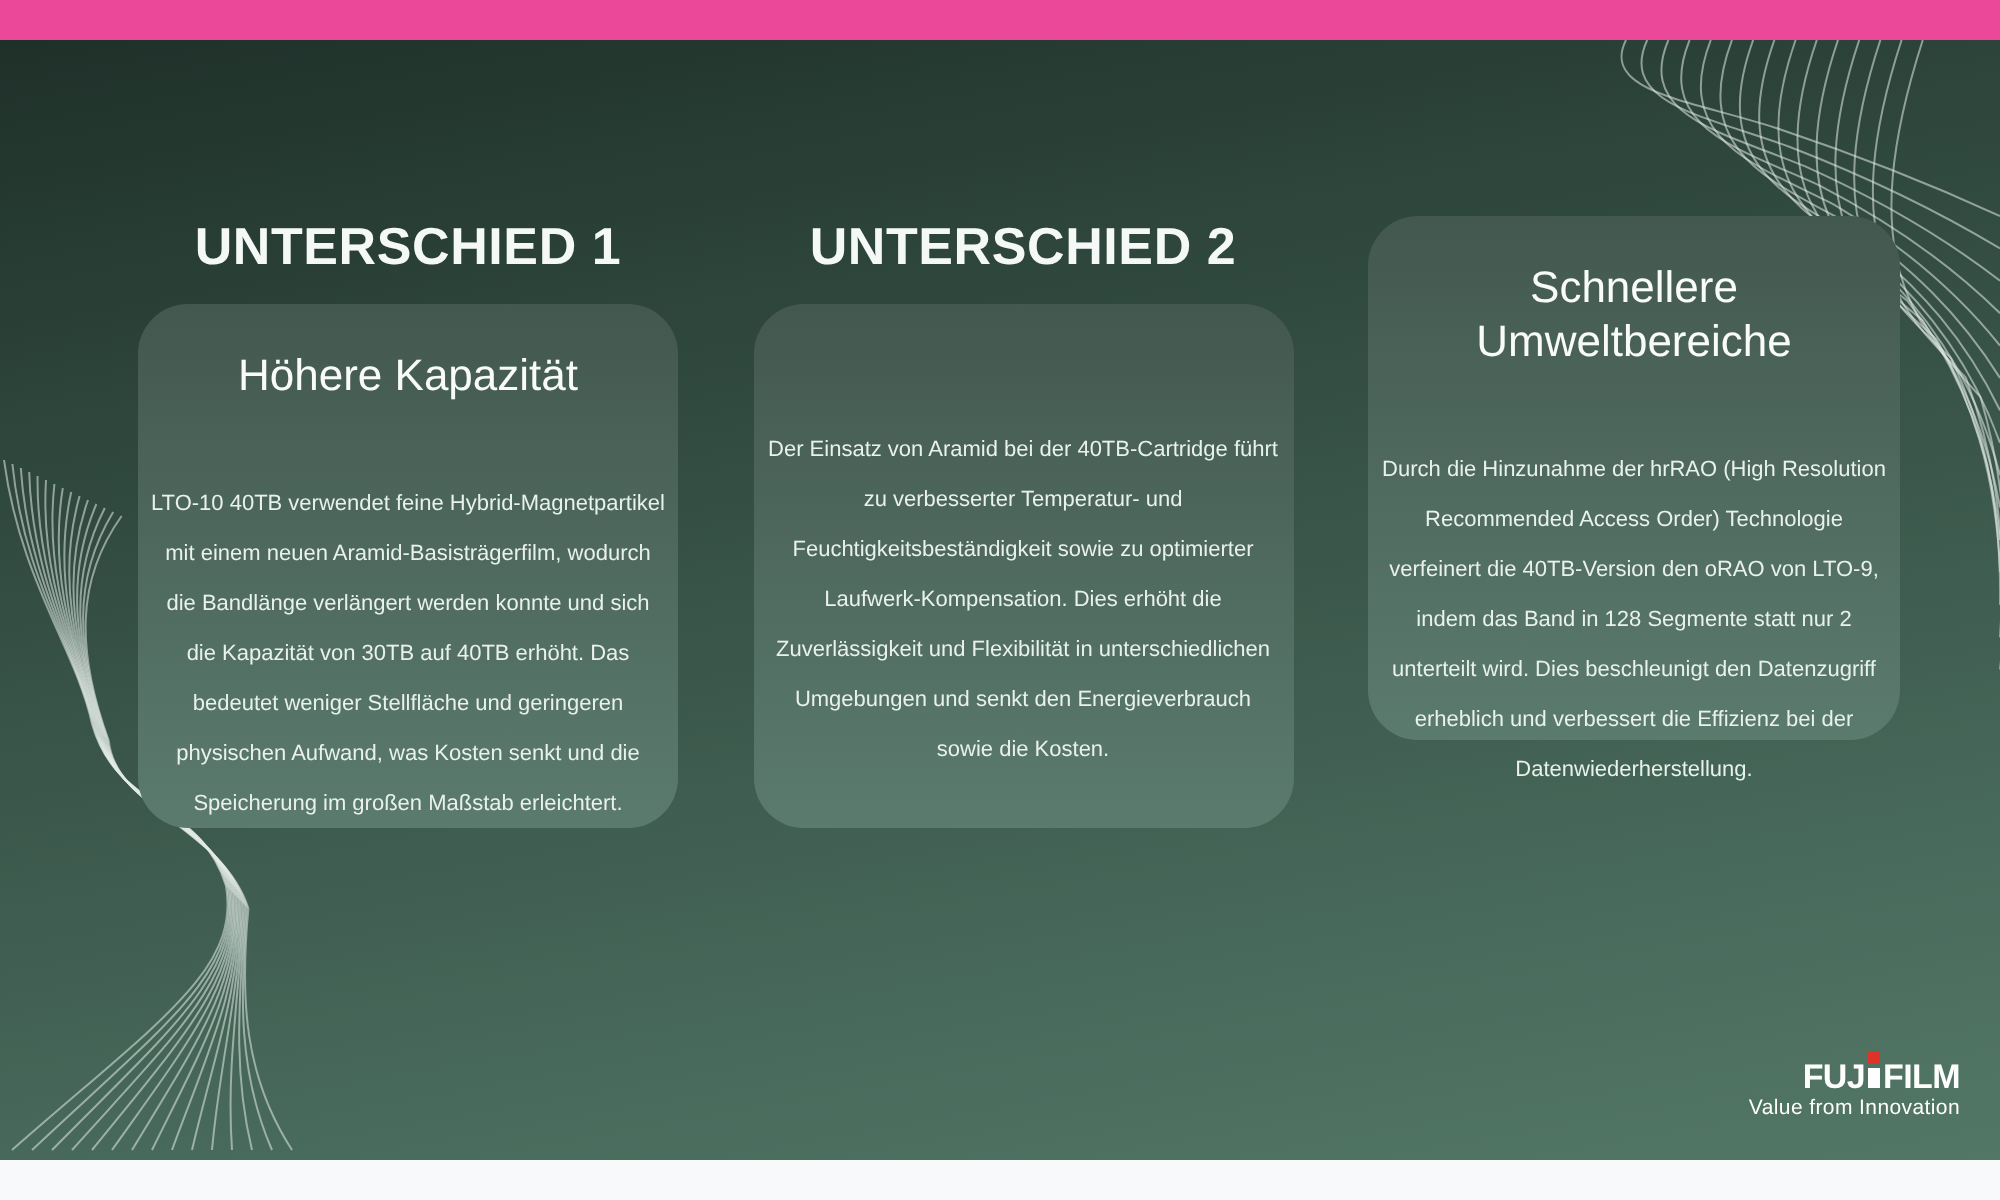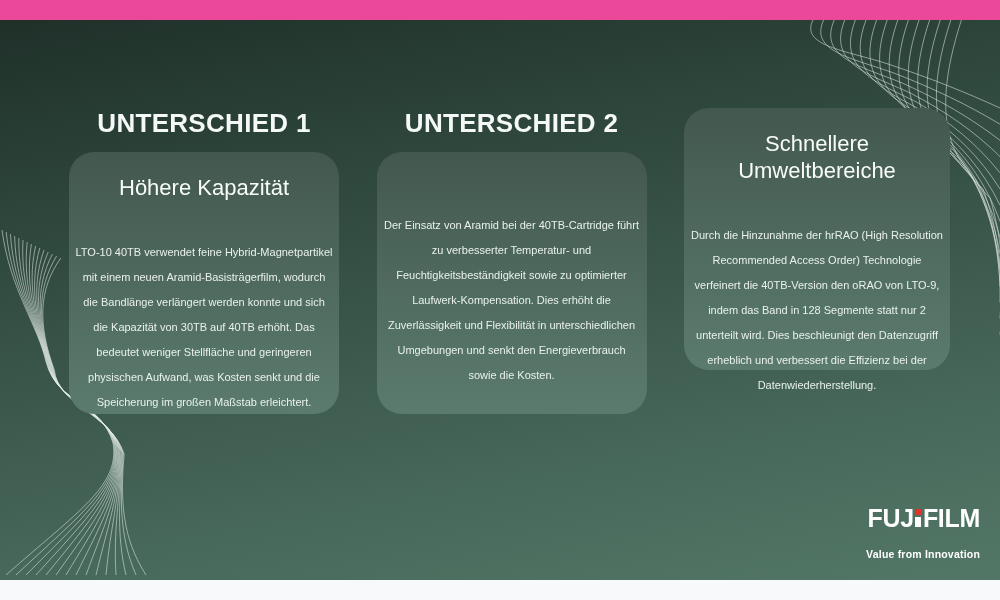--- a/index.html
+++ b/index.html
@@ -45,31 +45,31 @@
     font-size:22px;line-height:27px;color:#f8fbf9;
   }
   .card-body{
     margin:39px 0 0 0;text-align:center;
     font-size:11px;line-height:25px;color:#e9f1ed;
   }
 
   
   .logo{position:absolute;right:20px;bottom:20px;text-align:right;}
   .logo-word{
-    font-size:25px;font-weight:bold;color:#fdfefd;
+    font-size:17px;font-weight:bold;color:#fdfefd;
     letter-spacing:-0.3px;line-height:19px;white-space:nowrap;
   }
   .logo-i{
     display:inline-block;position:relative;
     width:6px;height:18px;margin:0 1.5px;vertical-align:baseline;
   }
   .logo-i .dot{position:absolute;top:0;left:0;width:5.5px;height:5.5px;background:#dd3328;}
   .logo-i .stem{position:absolute;bottom:0;left:0;width:5.5px;height:10.5px;background:#fdfefd;}
   .logo-tagline{
-    margin-top:20px;font-size:10.5px;font-weight:bold;
+    margin-top:0;font-size:10.5px;font-weight:normal;
     color:#ffffff;letter-spacing:0.2px;
   }
   .sr{position:absolute;width:1px;height:1px;overflow:hidden;clip-path:inset(50%);}
 </style>
 </head>
 <body>
 
 <div class="stage">
   <div class="strip-bottom"></div>
 

